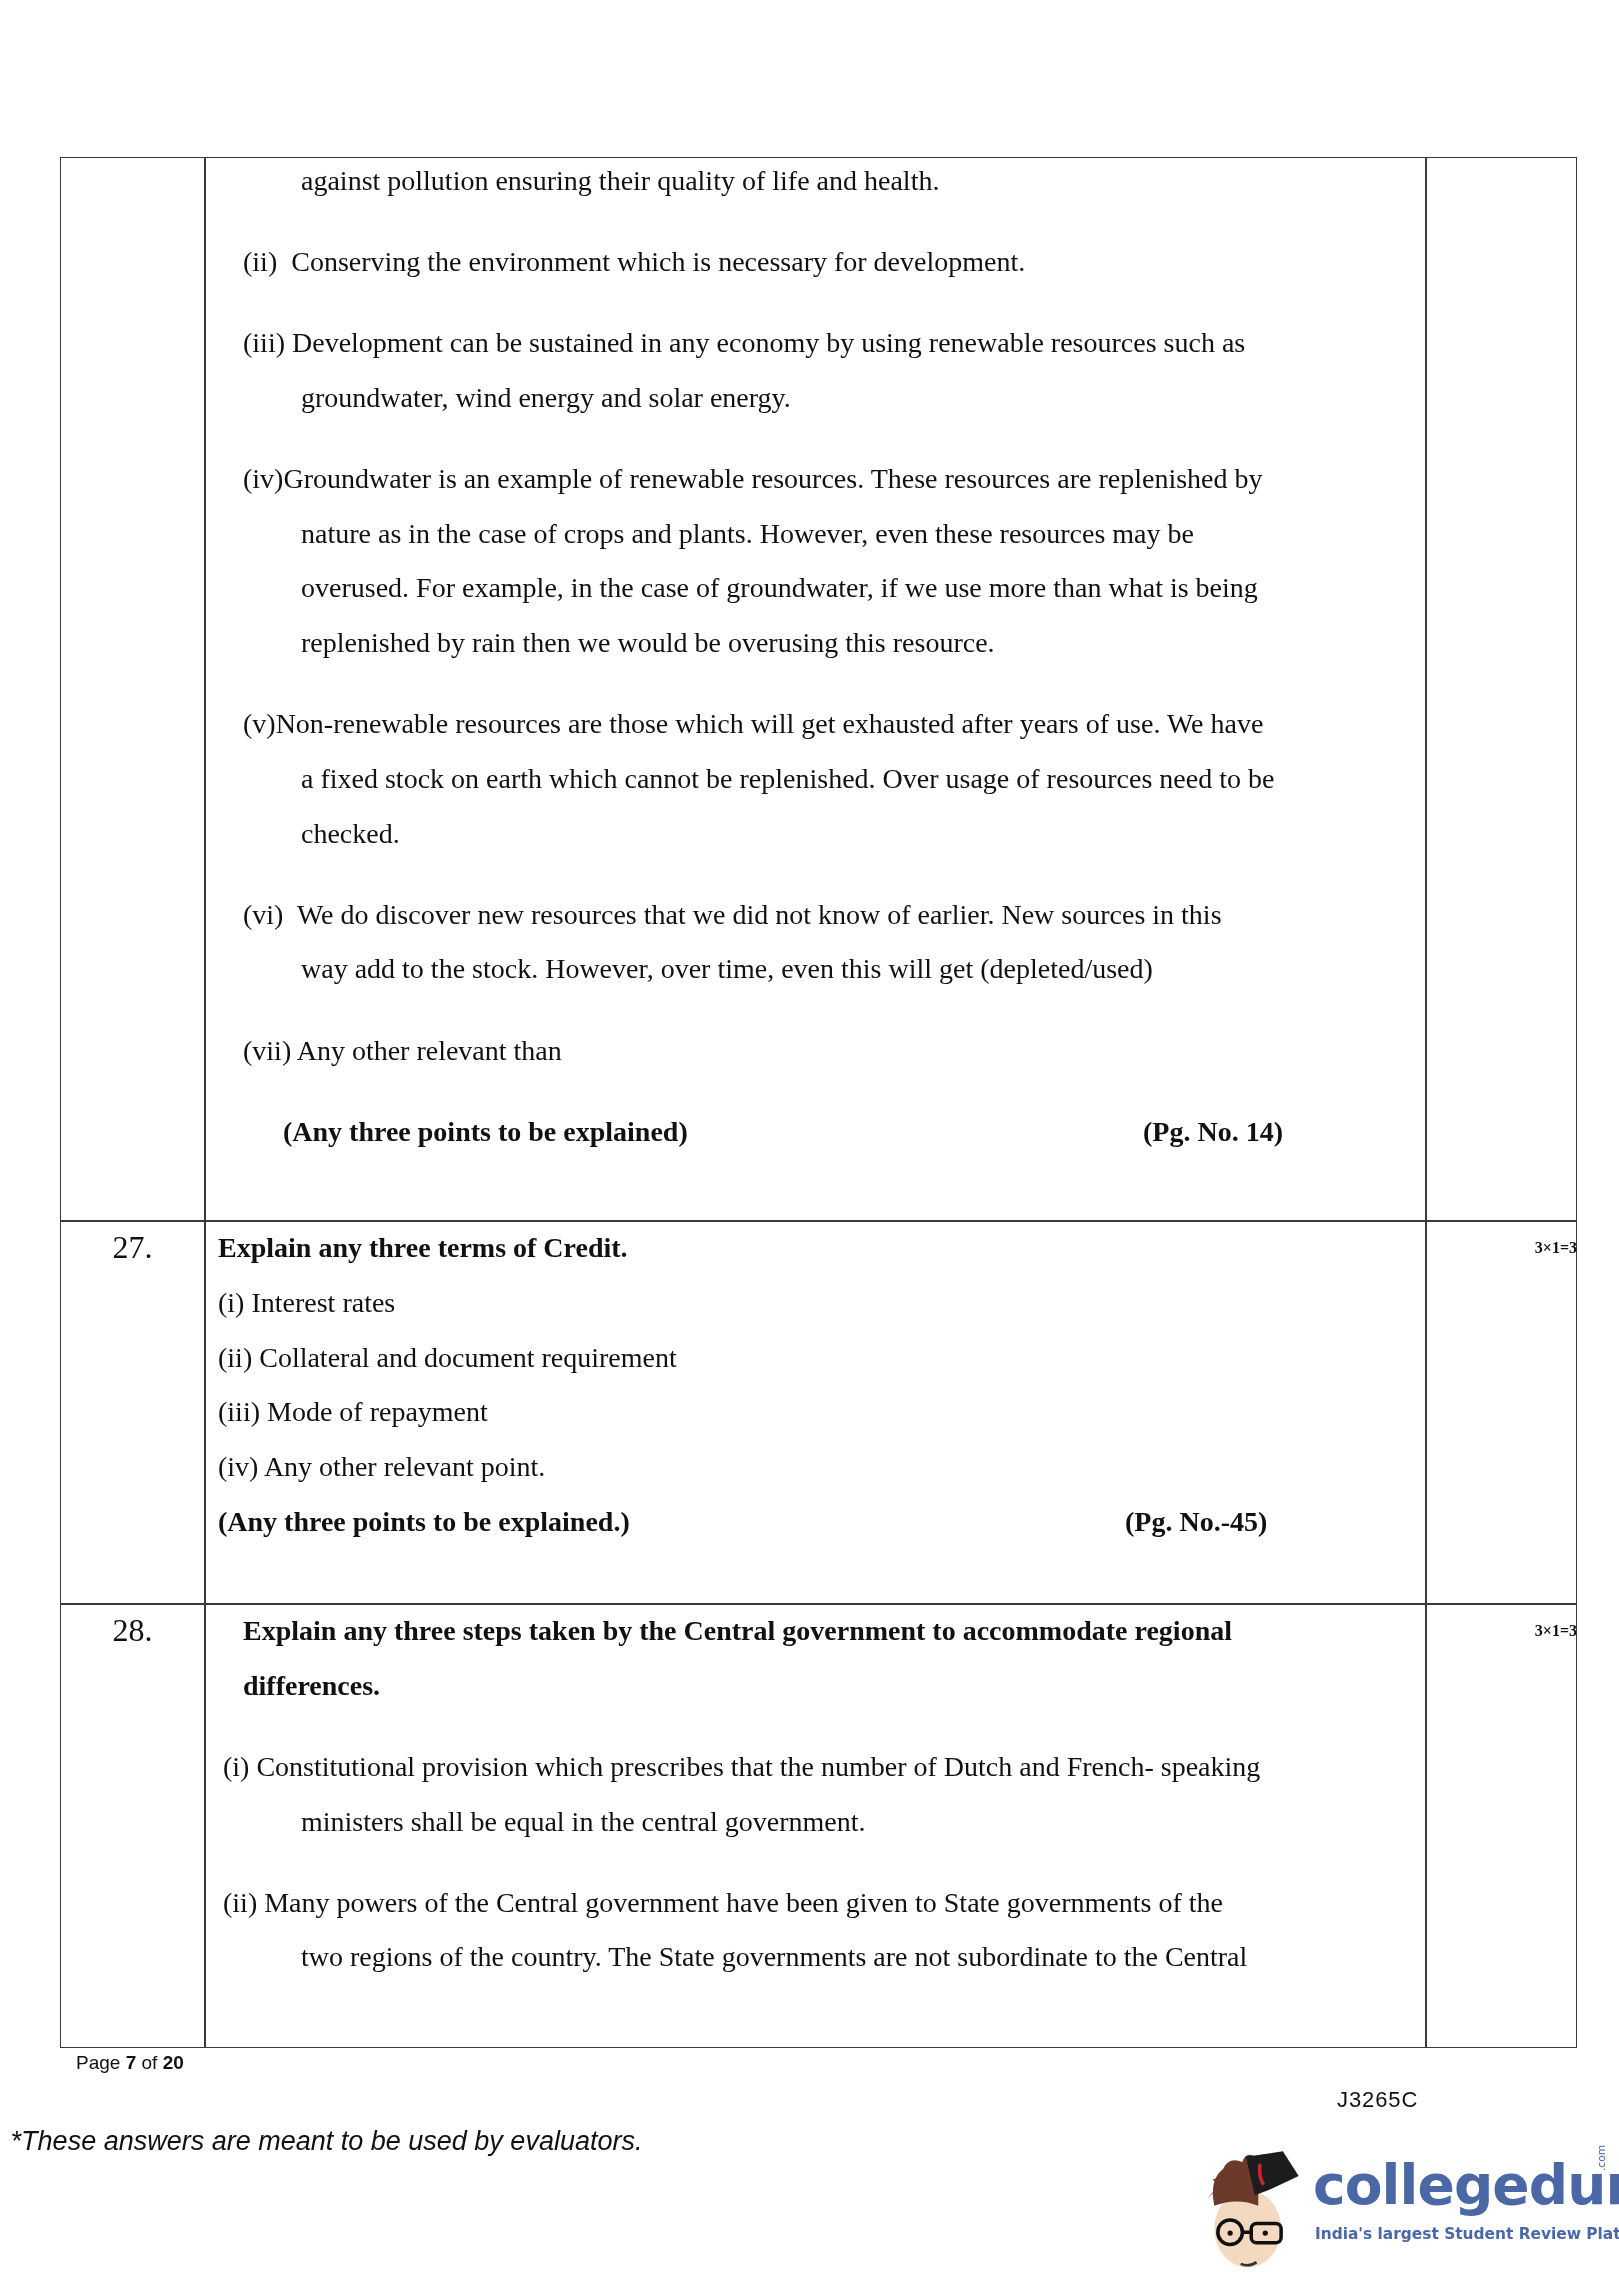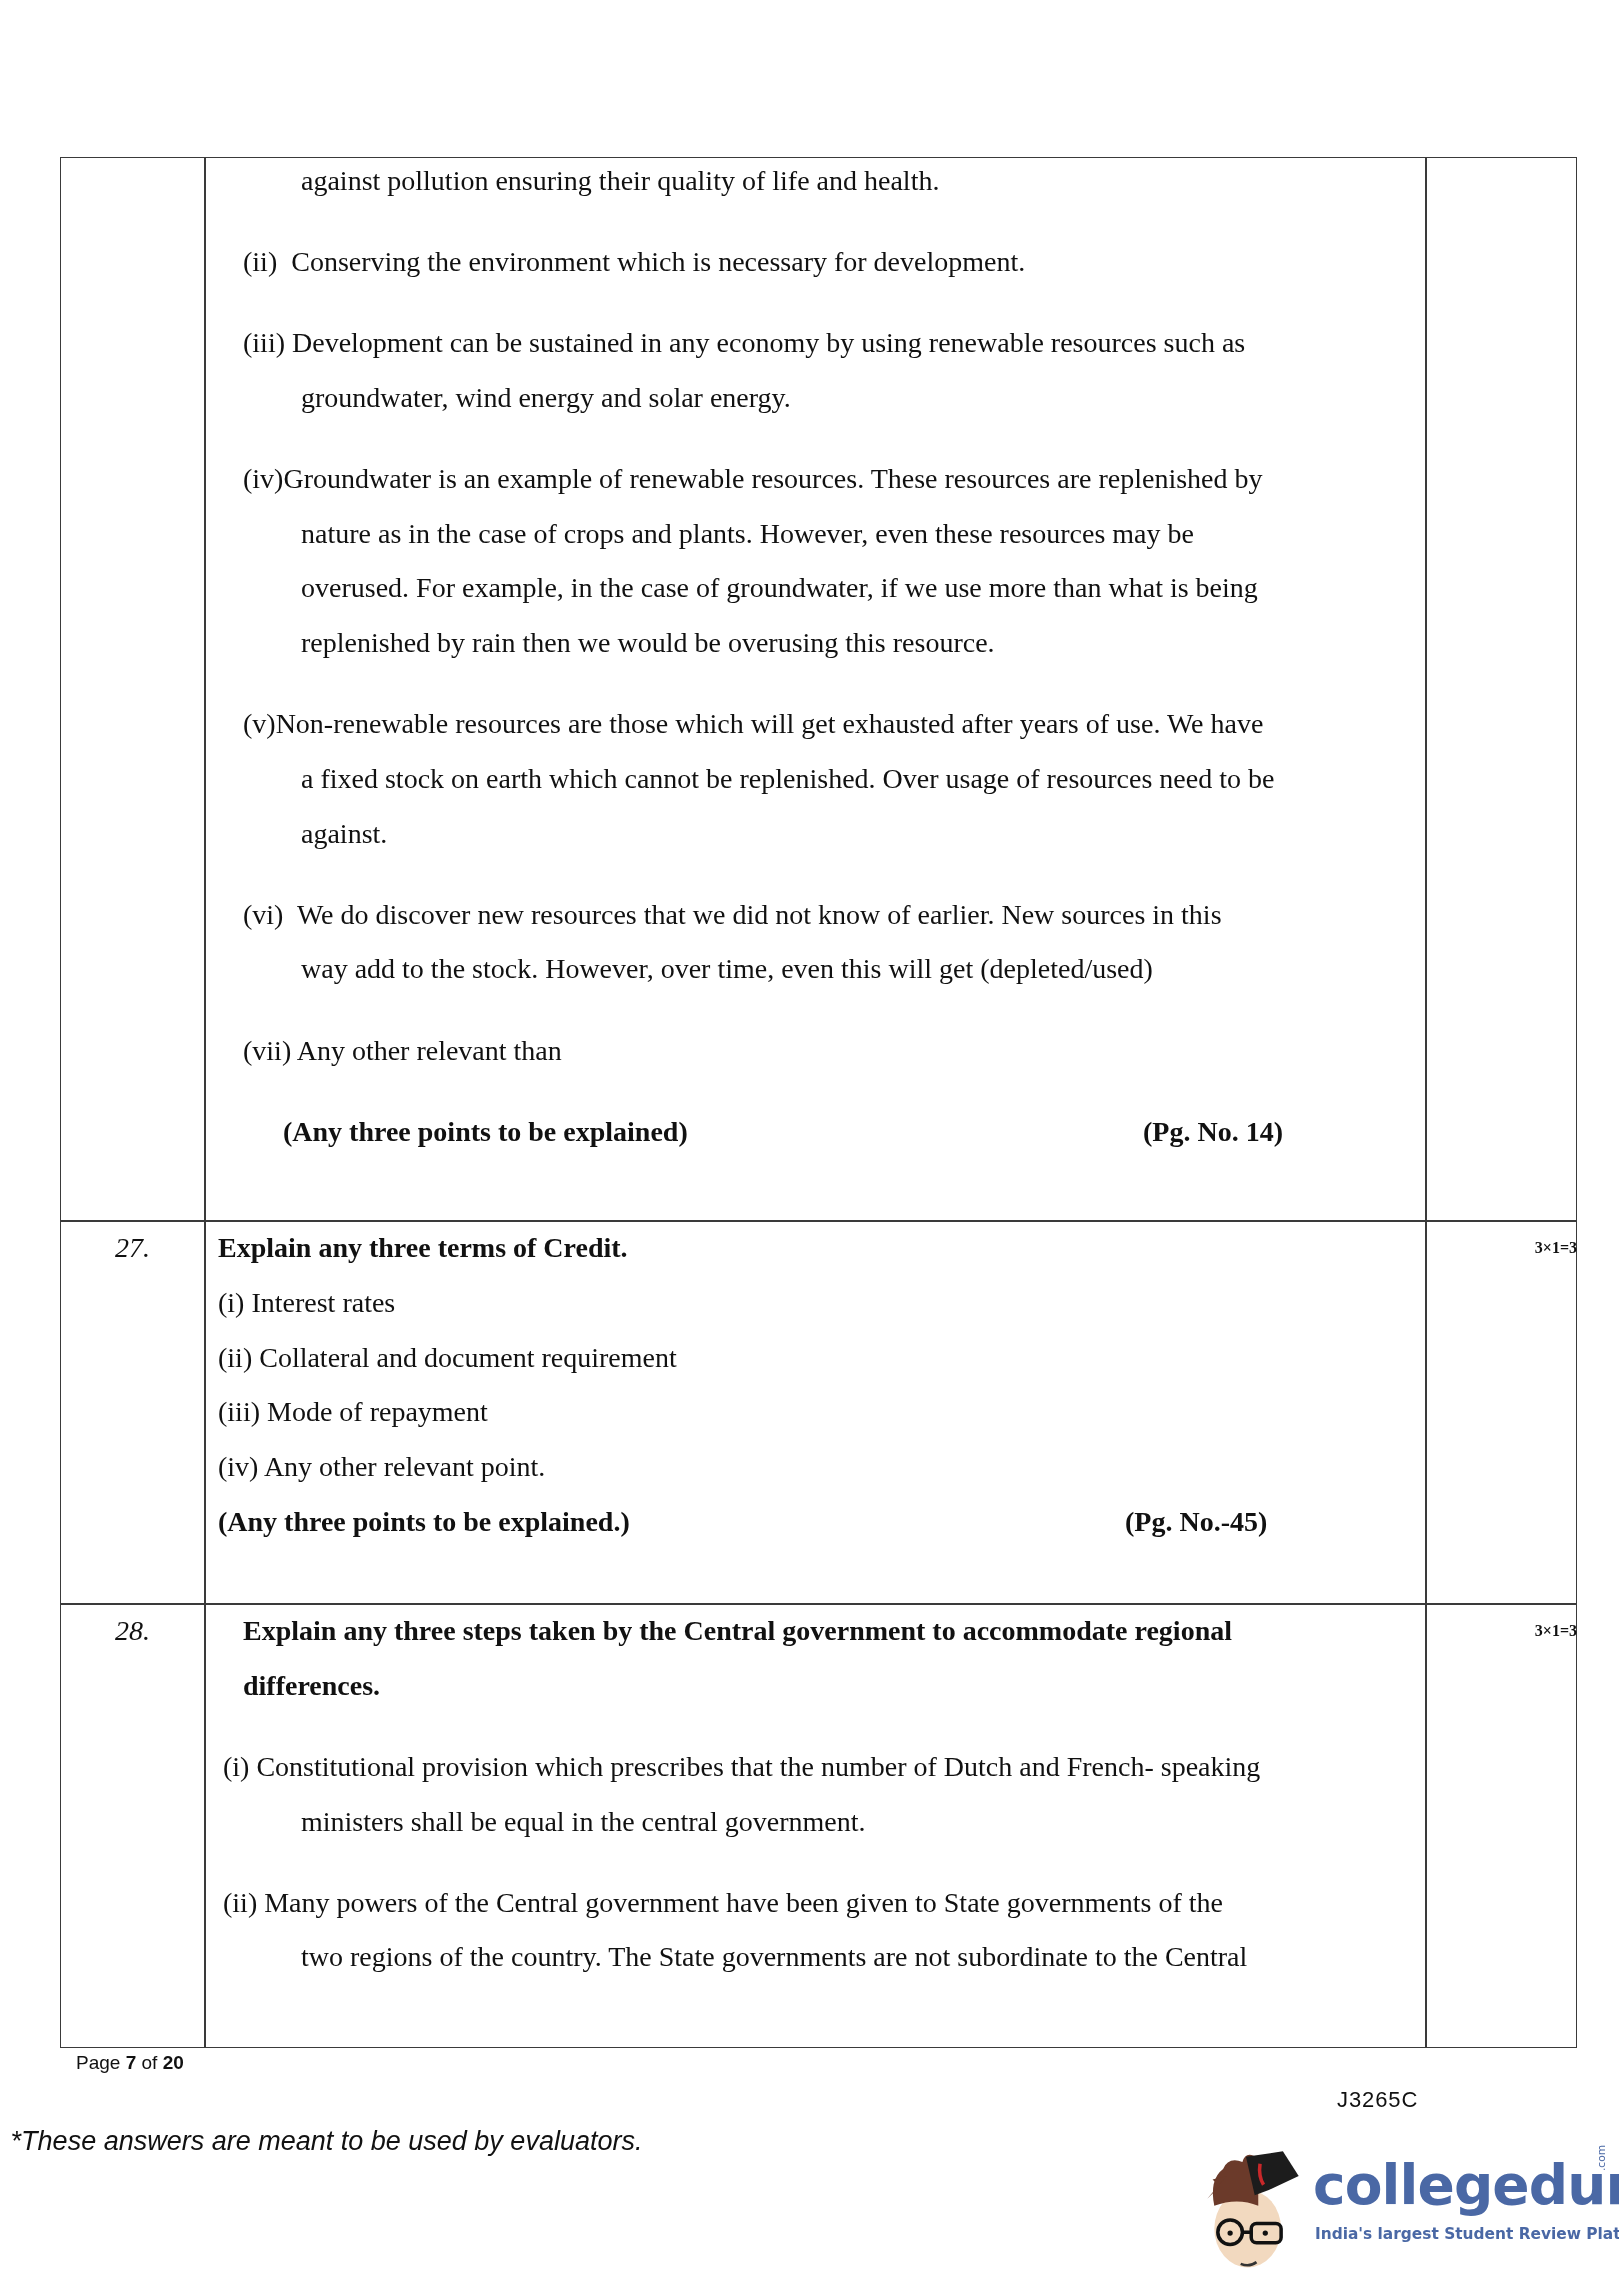--- a/index.html
+++ b/index.html
@@ -11,21 +11,21 @@
     .tbl {
       position: absolute; left: 60px; top: 157px; width: 1517px; height: 1891px;
       border: 1.8px solid #3a3a3a; box-sizing: border-box; padding-left: 20px;
     }
     .vline { position: absolute; top: 0; bottom: 0; width: 1.8px; background: #3a3a3a; }
     .hline { position: absolute; left: 0; right: 0; height: 1.8px; background: #3a3a3a; }
     .txt {
       position: absolute; font-size: 28px; line-height: 55px; white-space: nowrap;
     }
     .b { font-weight: bold; }
-    .qno { position: absolute; font-size: 28px; line-height: 55px; width: 143px; text-align: center; left: 0; font-style: italic; }
+    .qno { position: absolute; font-size: 32px; line-height: 55px; width: 143px; text-align: center; left: 0; }
     .marks { position: absolute; font-size: 16px; line-height: 55px; font-weight: bold; width: 150px; text-align: right; }
     .footer-page {
       position: absolute; left: 76px; top: 2052px; font-family: "Liberation Sans", "DejaVu Sans", sans-serif;
       font-size: 19px;
     }
     .footer-code {
       position: absolute; left: 1337px; top: 2087px; font-family: "Liberation Sans", "DejaVu Sans", sans-serif;
       font-size: 22px; letter-spacing: 0.9px;
     }
     .footer-note {
@@ -59,21 +59,21 @@
     <div class="txt" style="left:240px; top:-5.3px">against pollution ensuring their quality of life and health.</div>
     <div class="txt" style="left:182px; top:76px; white-space:pre">(ii)  Conserving the environment which is necessary for development.</div>
     <div class="txt" style="left:182px; top:157px; white-space:pre">(iii) Development can be sustained in any economy by using renewable resources such as</div>
     <div class="txt" style="left:240px; top:212px">groundwater, wind energy and solar energy.</div>
     <div class="txt" style="left:182px; top:293px">(iv)Groundwater is an example of renewable resources. These resources are replenished by</div>
     <div class="txt" style="left:240px; top:348px">nature as in the case of crops and plants. However, even these resources may be</div>
     <div class="txt" style="left:240px; top:402px">overused. For example, in the case of groundwater, if we use more than what is being</div>
     <div class="txt" style="left:240px; top:457px">replenished by rain then we would be overusing this resource.</div>
     <div class="txt" style="left:182px; top:538px">(v)Non-renewable resources are those which will get exhausted after years of use. We have</div>
     <div class="txt" style="left:240px; top:593px">a fixed stock on earth which cannot be replenished. Over usage of resources need to be</div>
-    <div class="txt" style="left:240px; top:648px">against.</div>
+    <div class="txt" style="left:240px; top:648px">checked.</div>
     <div class="txt" style="left:182px; top:729px; white-space:pre">(vi)  We do discover new resources that we did not know of earlier. New sources in this</div>
     <div class="txt" style="left:240px; top:783px">way add to the stock. However, over time, even this will get (depleted/used)</div>
     <div class="txt" style="left:182px; top:865px">(vii) Any other relevant than</div>
     <div class="txt b" style="left:222px; top:946px">(Any three points to be explained)</div>
     <div class="txt b" style="left:1082px; top:946px">(Pg. No. 14)</div>
   </div>
 
   <div>
     <div class="qno" style="top:1062px">27.</div>
     <div class="txt b" style="left:157px; top:1062px">Explain any three terms of Credit.</div>

